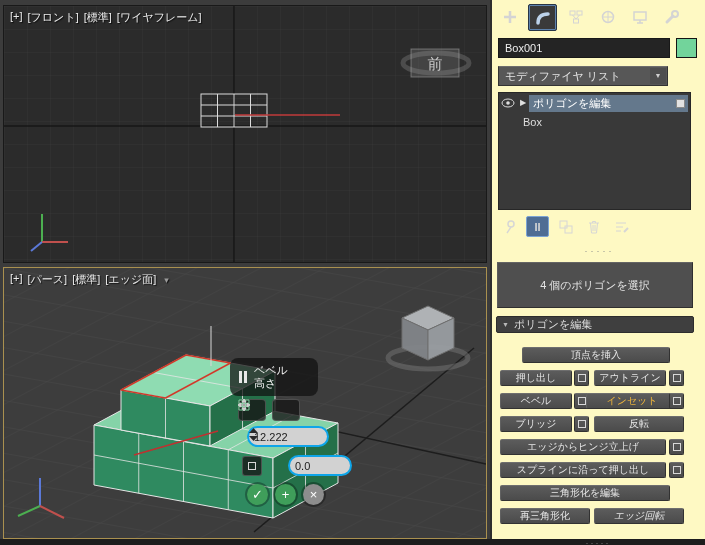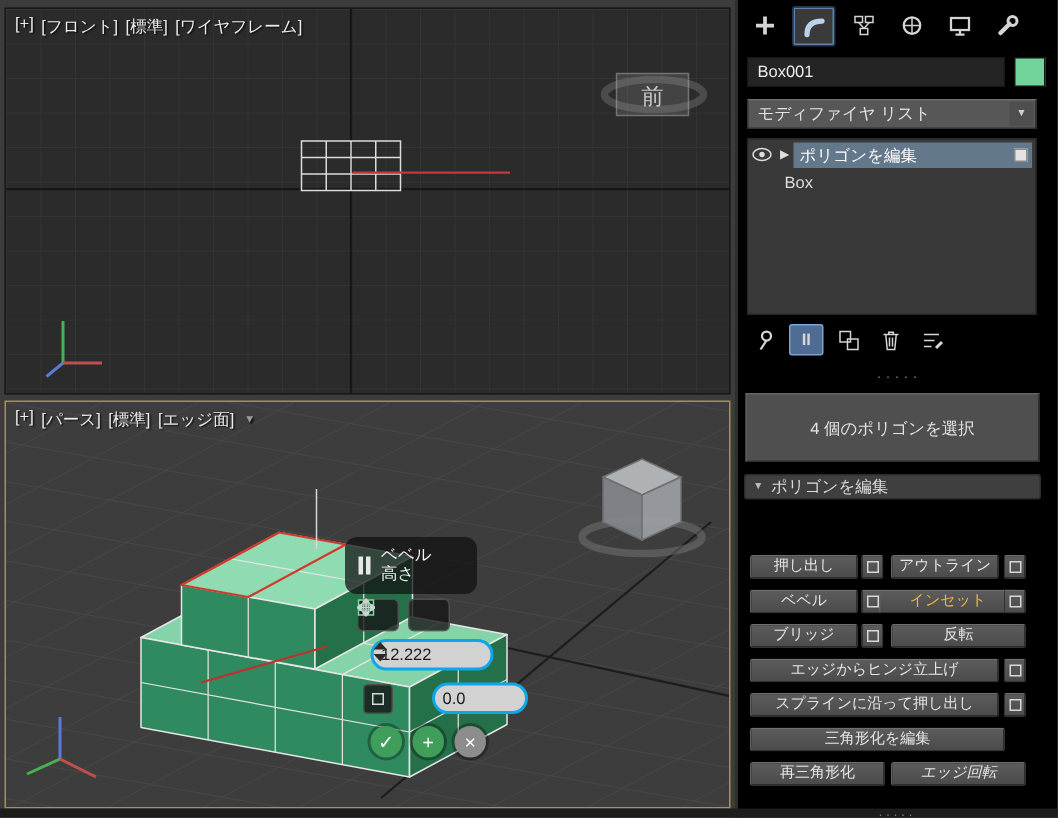--- a/index.html
+++ b/index.html
@@ -32,30 +32,30 @@
   .csq{width:18px;height:18px;background:rgba(22,22,22,.8);border:1px solid rgba(110,110,110,.6);
        border-radius:3px;display:flex;align-items:center;justify-content:center;}
   .mini-sq{display:inline-block;width:6px;height:6px;border:1px solid #d8d8d8;}
   #caddy-actions{left:243px;top:216px;display:flex;gap:7px;}
   .cround{width:21px;height:21px;border-radius:50%;display:flex;align-items:center;justify-content:center;
           color:#fff;font-size:13px;line-height:21px;box-shadow:0 0 0 2px rgba(0,0,0,.30);}
   .cr-green{background:#3f9e5a;}
   .cr-gray{background:#8d8d8d;}
 
   
-  #panel{position:absolute;left:490px;top:0;width:215px;height:545px;background:#000000;
+  #panel{position:absolute;left:490px;top:0;width:215px;height:545px;background:#fef9c3;
          border-left:2px solid #2e2e2e;box-sizing:border-box;font-size:11px;color:#e4e4e4;}
   #tabbar{position:absolute;left:4px;top:4px;display:flex;gap:5px;}
   .tab{width:27px;height:25px;display:flex;align-items:center;justify-content:center;border-radius:2px;}
   .tab.active{background:#3a3a3a;border:1px solid #283546;box-shadow:inset 0 0 0 1px #5d82ad;}
   #name-row{position:absolute;left:6px;top:38px;width:200px;height:20px;}
   #obj-name{position:absolute;left:0;top:0;width:172px;height:20px;background:#242424;border:1px solid #181818;
             color:#ededed;line-height:18px;padding-left:6px;box-sizing:border-box;}
   #color-swatch{position:absolute;left:178px;top:0;width:21px;height:20px;background:#72d49b;border:1px solid #141414;box-sizing:border-box;}
-  #mod-list{position:absolute;left:6px;top:66px;width:193px;height:20px;background:#575757;
+  #mod-list{position:absolute;left:6px;top:66px;width:170px;height:20px;background:#575757;
             border:1px solid #333;border-top-color:#6d6d6d;line-height:18px;padding-left:6px;box-sizing:border-box;}
   #mod-list .dd{position:absolute;right:1px;top:1px;width:16px;height:16px;display:flex;align-items:center;
                 justify-content:center;color:#cfcfcf;font-size:7px;background:#4e4e4e;}
   #stack{position:absolute;left:6px;top:92px;width:193px;height:118px;background:#393939;border:1px solid #272727;box-sizing:border-box;}
   .stack-row{height:19px;display:flex;align-items:center;}
   .stack-hl{flex:1;background:#64788c;height:17px;margin:1px 2px 0 0;display:flex;align-items:center;
             justify-content:space-between;padding:0 3px 0 4px;color:#fff;}
   .wsq{width:9px;height:9px;background:#e3e3e3;border:1px solid #8a8a8a;box-sizing:border-box;}
   .stack-sub{padding-left:24px;color:#dedede;}
   .exp{color:#e0e0e0;font-size:8px;width:12px;text-align:center;}
@@ -342,20 +342,21 @@
 
     <div id="sel-status">
       <span>4 個のポリゴンを選択</span>
     </div>
 
     <div id="rollout-hdr">
       <span class="arr">▼</span>
       <span>ポリゴンを編集</span>
     </div>
 
+    <div class="btn" style="left:30px;top:347px;width:148px;">頂点を挿入</div>
 
     <div class="btn" style="left:8px;top:370px;width:72px;">押し出し</div>
     <div class="sbox" style="left:82px;top:370px;">
         <span class="mini-sq"></span>
       </div>
     <div class="btn" style="left:102px;top:370px;width:72px;">アウトライン</div>
     <div class="sbox" style="left:177px;top:370px;">
         <span class="mini-sq"></span>
       </div>
 

